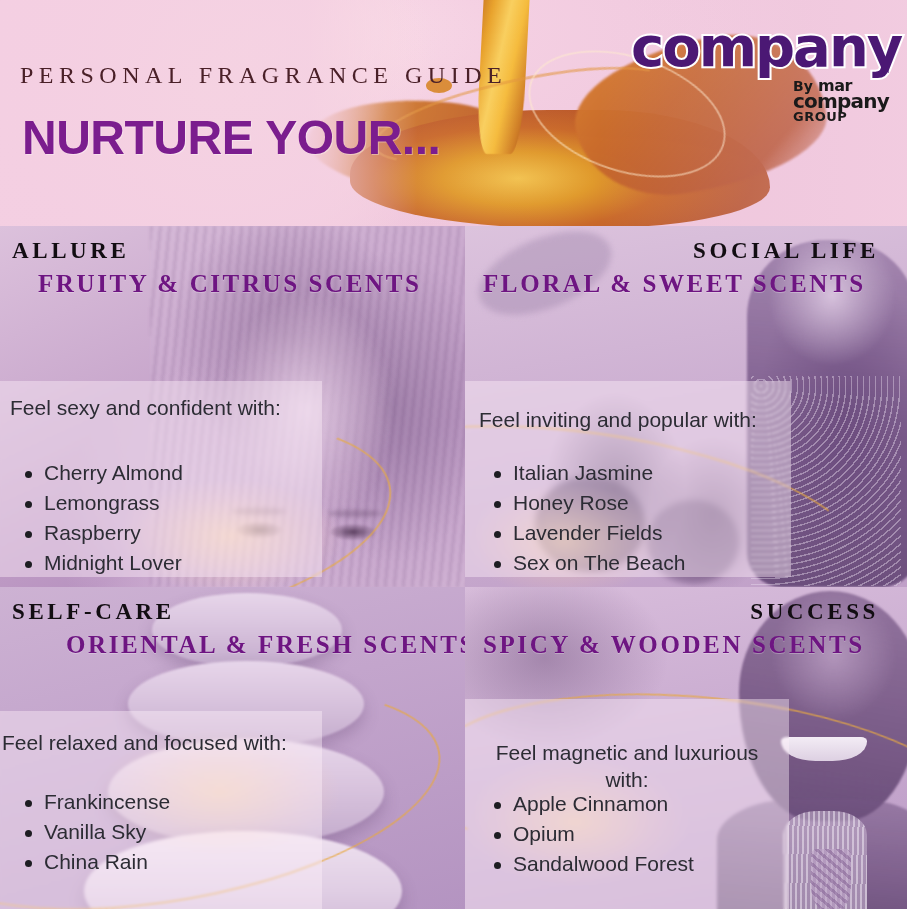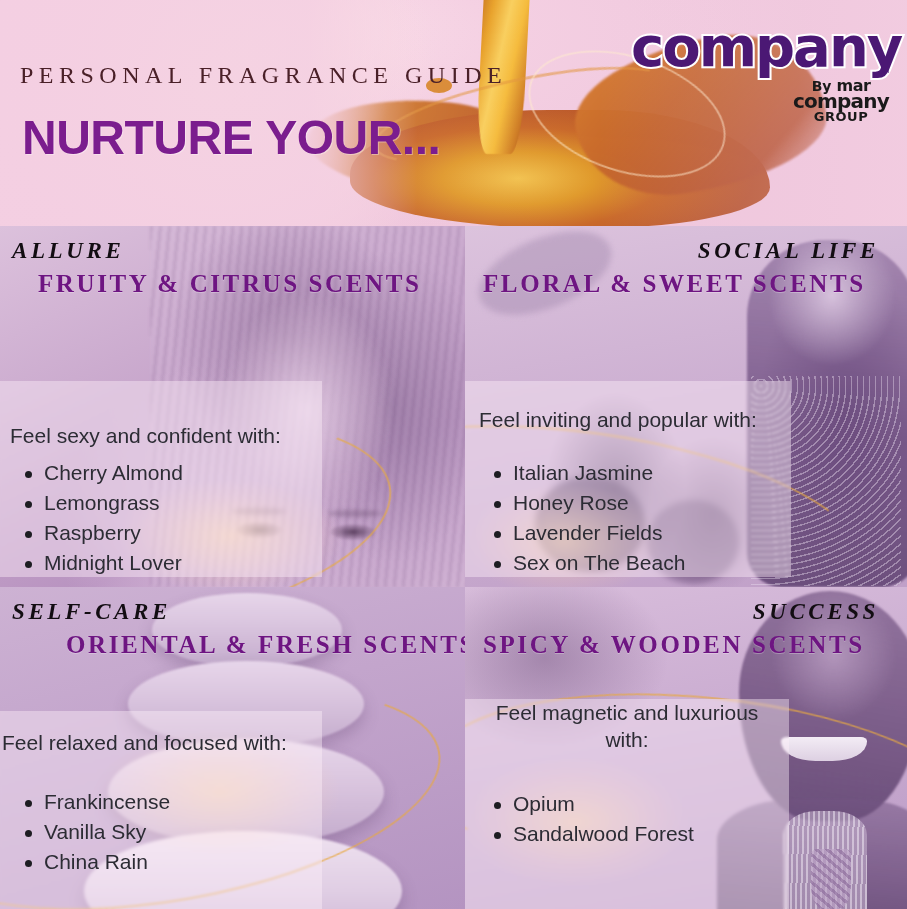--- a/index.html
+++ b/index.html
@@ -136,21 +136,21 @@
     paint-order:stroke fill;
     line-height:62px;
   }
   .logo-tm{
     position:absolute; right:2px; top:52px;
     font-size:11px; color:#4b1874;
     font-family:"DejaVu Sans", sans-serif;
   }
   .logo-sub{
     position:absolute; right:4px; top:62px;
-    text-align:center;
+    text-align:left;
     line-height:1.02;
     color:#1a1a1a;
     font-family:"DejaVu Sans", sans-serif;
   }
   .logo-by{font-size:14px;font-weight:bold;}
   .logo-mar{font-size:16px;font-weight:bold;letter-spacing:-.5px;}
   .logo-company{font-size:20px;font-weight:bold;letter-spacing:-.8px;display:block;margin-top:-3px;}
   .logo-group{font-size:13px;font-weight:bold;letter-spacing:.5px;display:block;margin-top:-2px;}
 
   
@@ -308,21 +308,20 @@
 
   
   .cat{
     position:absolute;
     font-family:"Liberation Serif", serif;
     font-weight:bold;
     font-size:23px;
     letter-spacing:3.6px;
     color:#120d12;
     white-space:nowrap;
-    font-style:italic;
   }
   .sub{
     position:absolute;
     font-family:"Liberation Serif", serif;
     font-weight:bold;
     font-size:25px;
     letter-spacing:2.6px;
     color:#6e1582;
     white-space:nowrap;
     text-shadow:0 1px 0 rgba(255,255,255,.25);
@@ -336,21 +335,21 @@
     background:rgba(255,241,250,.42);
     backdrop-filter:blur(1px);
   }
   .lead{
     position:absolute;
     font-family:"Liberation Sans", sans-serif;
     font-size:21px;
     color:#2c2c34;
     white-space:nowrap;
   }
-  .lead.wrap{white-space:normal;text-align:center;line-height:1.3;}
+  .lead.wrap{white-space:normal;text-align:center;line-height:1.3;margin-top:40px;}
   ul.scents{
     position:absolute;
     margin:0;
     padding:0 0 0 34px;
     list-style:none;
     font-family:"Liberation Sans", sans-serif;
     font-size:21px;
     color:#2c2c34;
   }
   ul.scents li{
@@ -411,21 +410,21 @@
         <div class="eye l"></div>
         <div class="eye r"></div>
       </div>
       <div class="glow-warm gw-tl"></div>
       <div class="swirl sw-tl"></div>
 
       <div class="cat left" style="top:12px;">ALLURE</div>
       <div class="sub left" style="top:44px;left:38px;">FRUITY &amp; CITRUS SCENTS</div>
 
       <div class="panel" style="left:0;top:155px;width:322px;height:196px;"></div>
-      <div class="lead" style="left:10px;top:198px;text-align:center;">Feel sexy and confident with:</div>
+      <div class="lead" style="left:10px;top:170px;text-align:center;">Feel sexy and confident with:</div>
       <ul class="scents" style="left:10px;top:232px;">
         <li>Cherry Almond</li>
         <li>Lemongrass</li>
         <li>Raspberry</li>
         <li>Midnight Lover</li>
       </ul>
     </div>
 
     <div class="quad q-tr">
       <div class="q-bg tr-bg">
@@ -484,19 +483,20 @@
       </div>
       <div class="glow-warm gw-br"></div>
       <div class="swirl sw-br"></div>
 
       <div class="cat right" style="top:12px;">SUCCESS</div>
       <div class="sub left" style="top:44px;left:18px;">SPICY &amp; WOODEN SCENTS</div>
 
       <div class="panel" style="left:0;top:112px;width:324px;height:210px;"></div>
       <div class="lead wrap" style="left:20px;top:112px;width:284px;">Feel magnetic and luxurious with:</div>
       <ul class="scents" style="left:14px;top:202px;">
+        <li>Apple Cinnamon</li>
         <li>Opium</li>
         <li>Sandalwood Forest</li>
       </ul>
     </div>
 
   </div>
 </div>
 
 </body></html>

